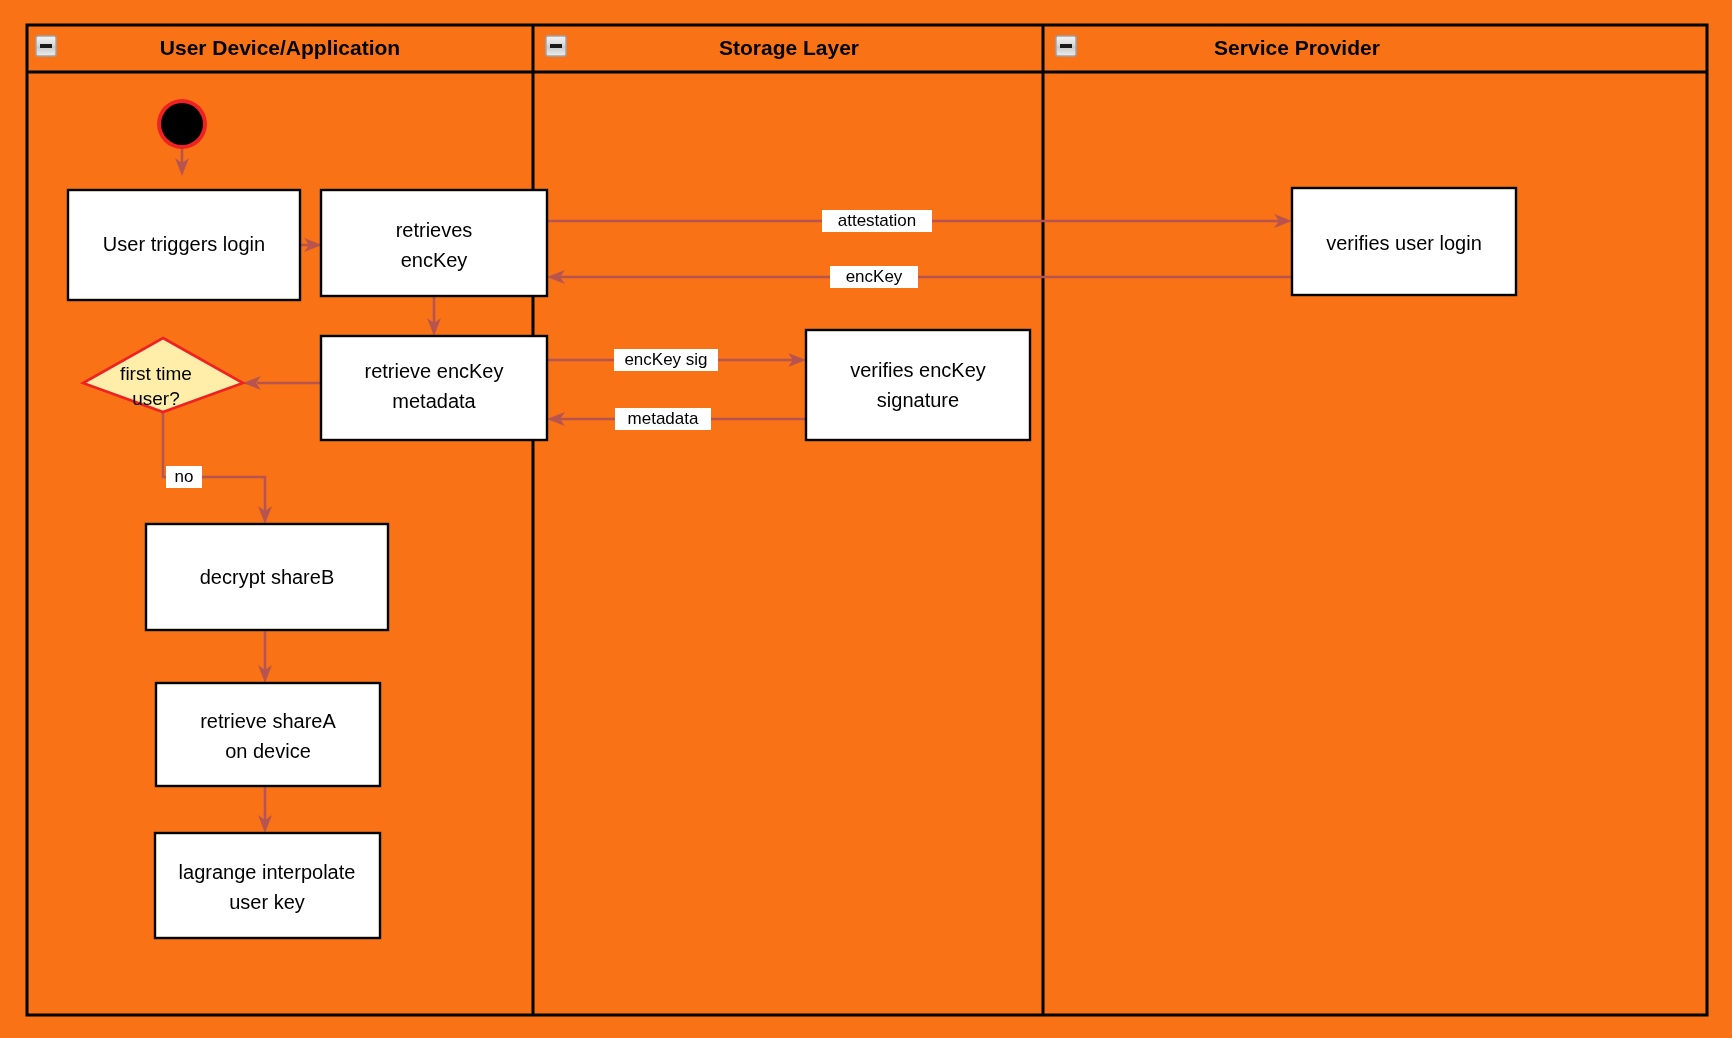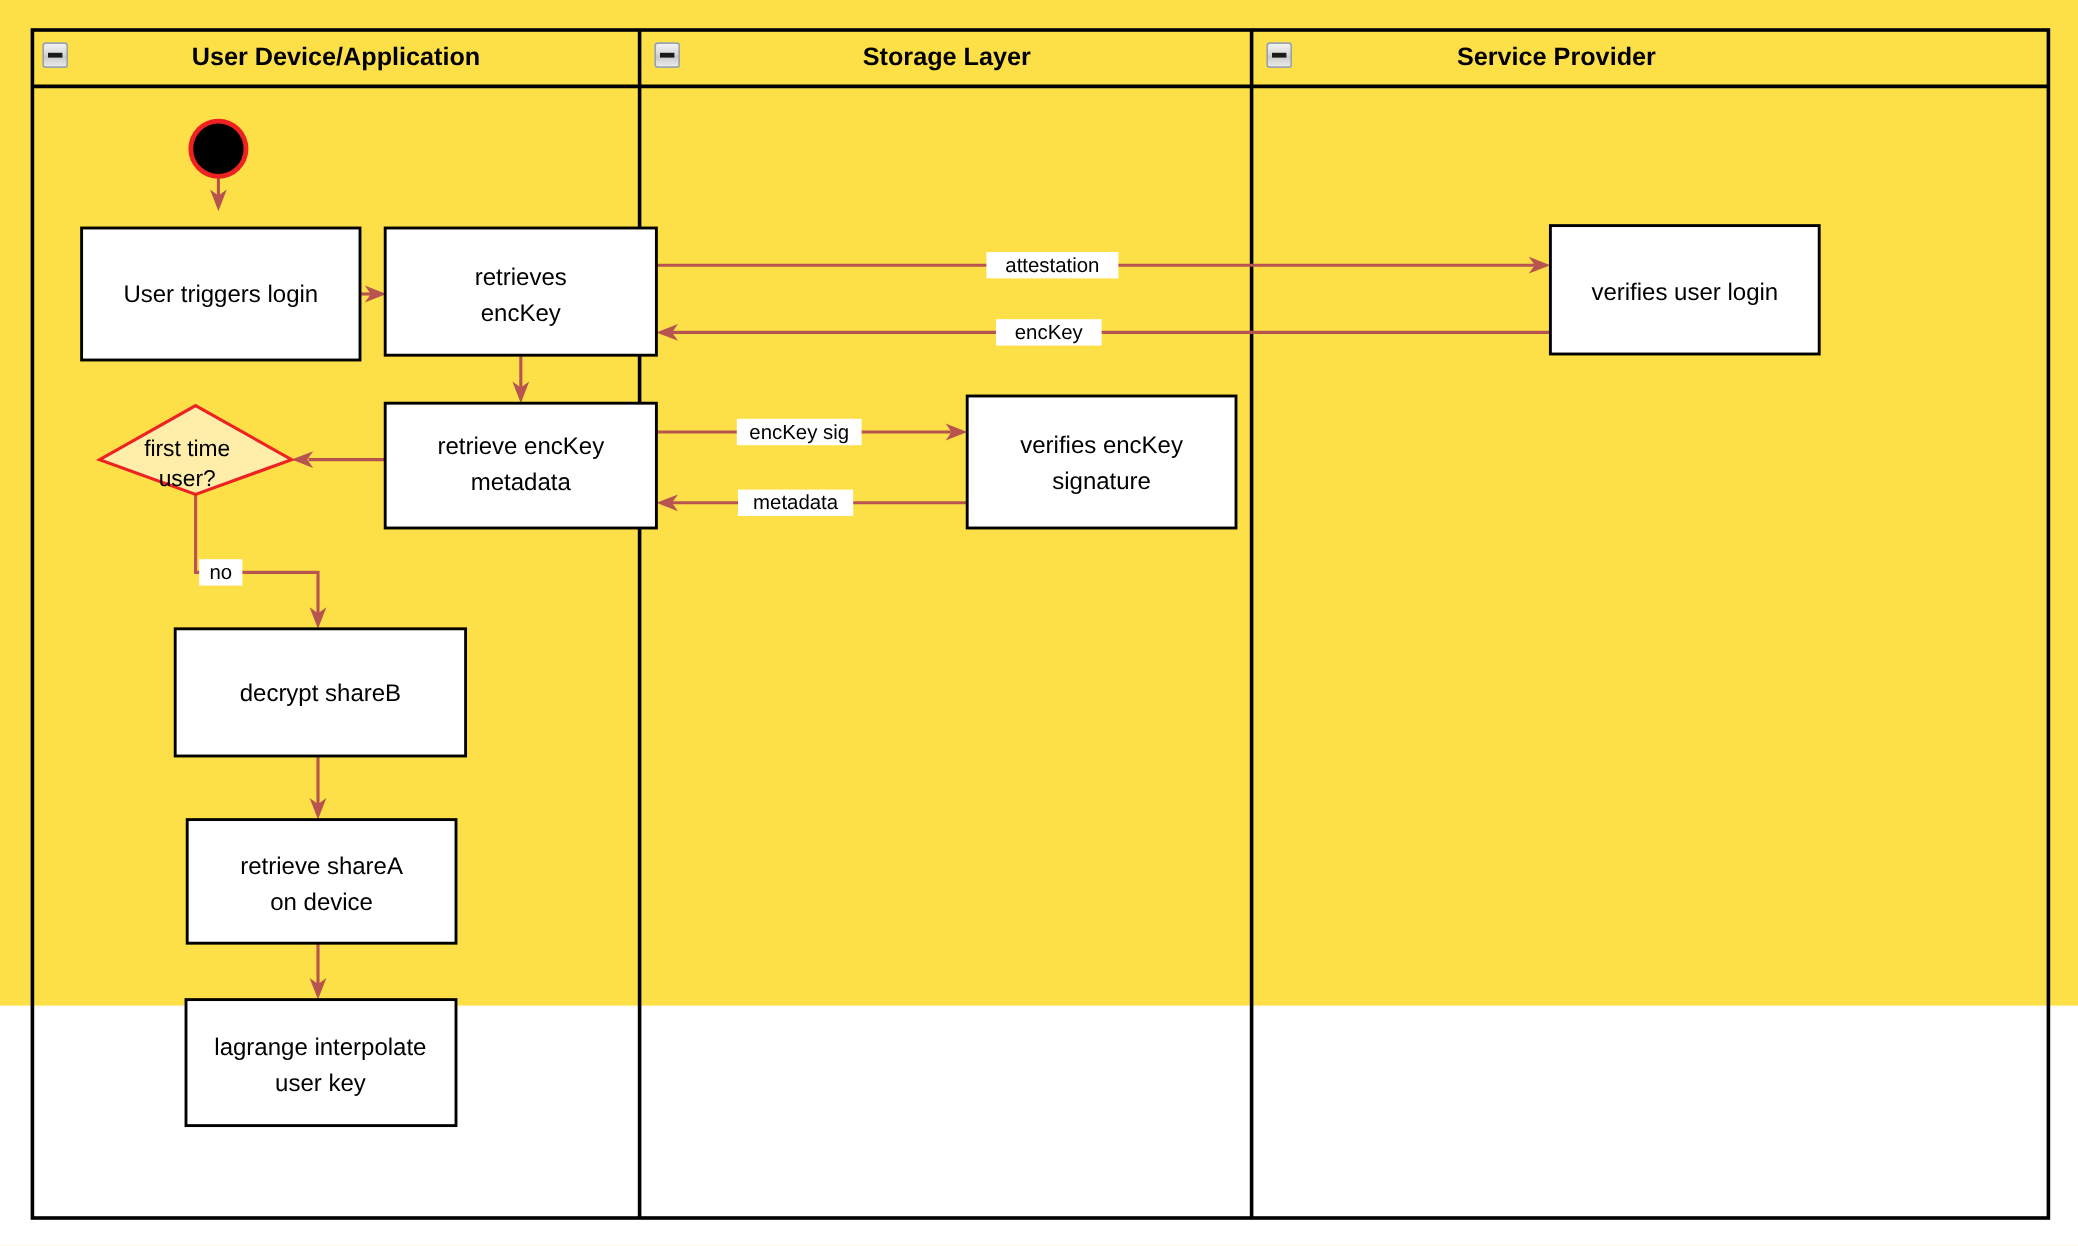--- a/index.html
+++ b/index.html
@@ -7,22 +7,22 @@
     padding: 0;
     background: #ffffff;
     width: 1732px;
     height: 1038px;
     overflow: hidden;
     font-family: "Liberation Sans", sans-serif;
   }
   #canvas {
     position: relative;
     width: 1732px;
-    height: 838px;
-    background: #fde047;
+    height: 1038px;
+    background: #f97316;
   }
   svg#diagram {
     position: absolute;
     left: 0;
     top: 0;
     width: 1732px;
     height: 1038px;
   }
   .lane-title {
     font-family: "Liberation Sans", sans-serif;

